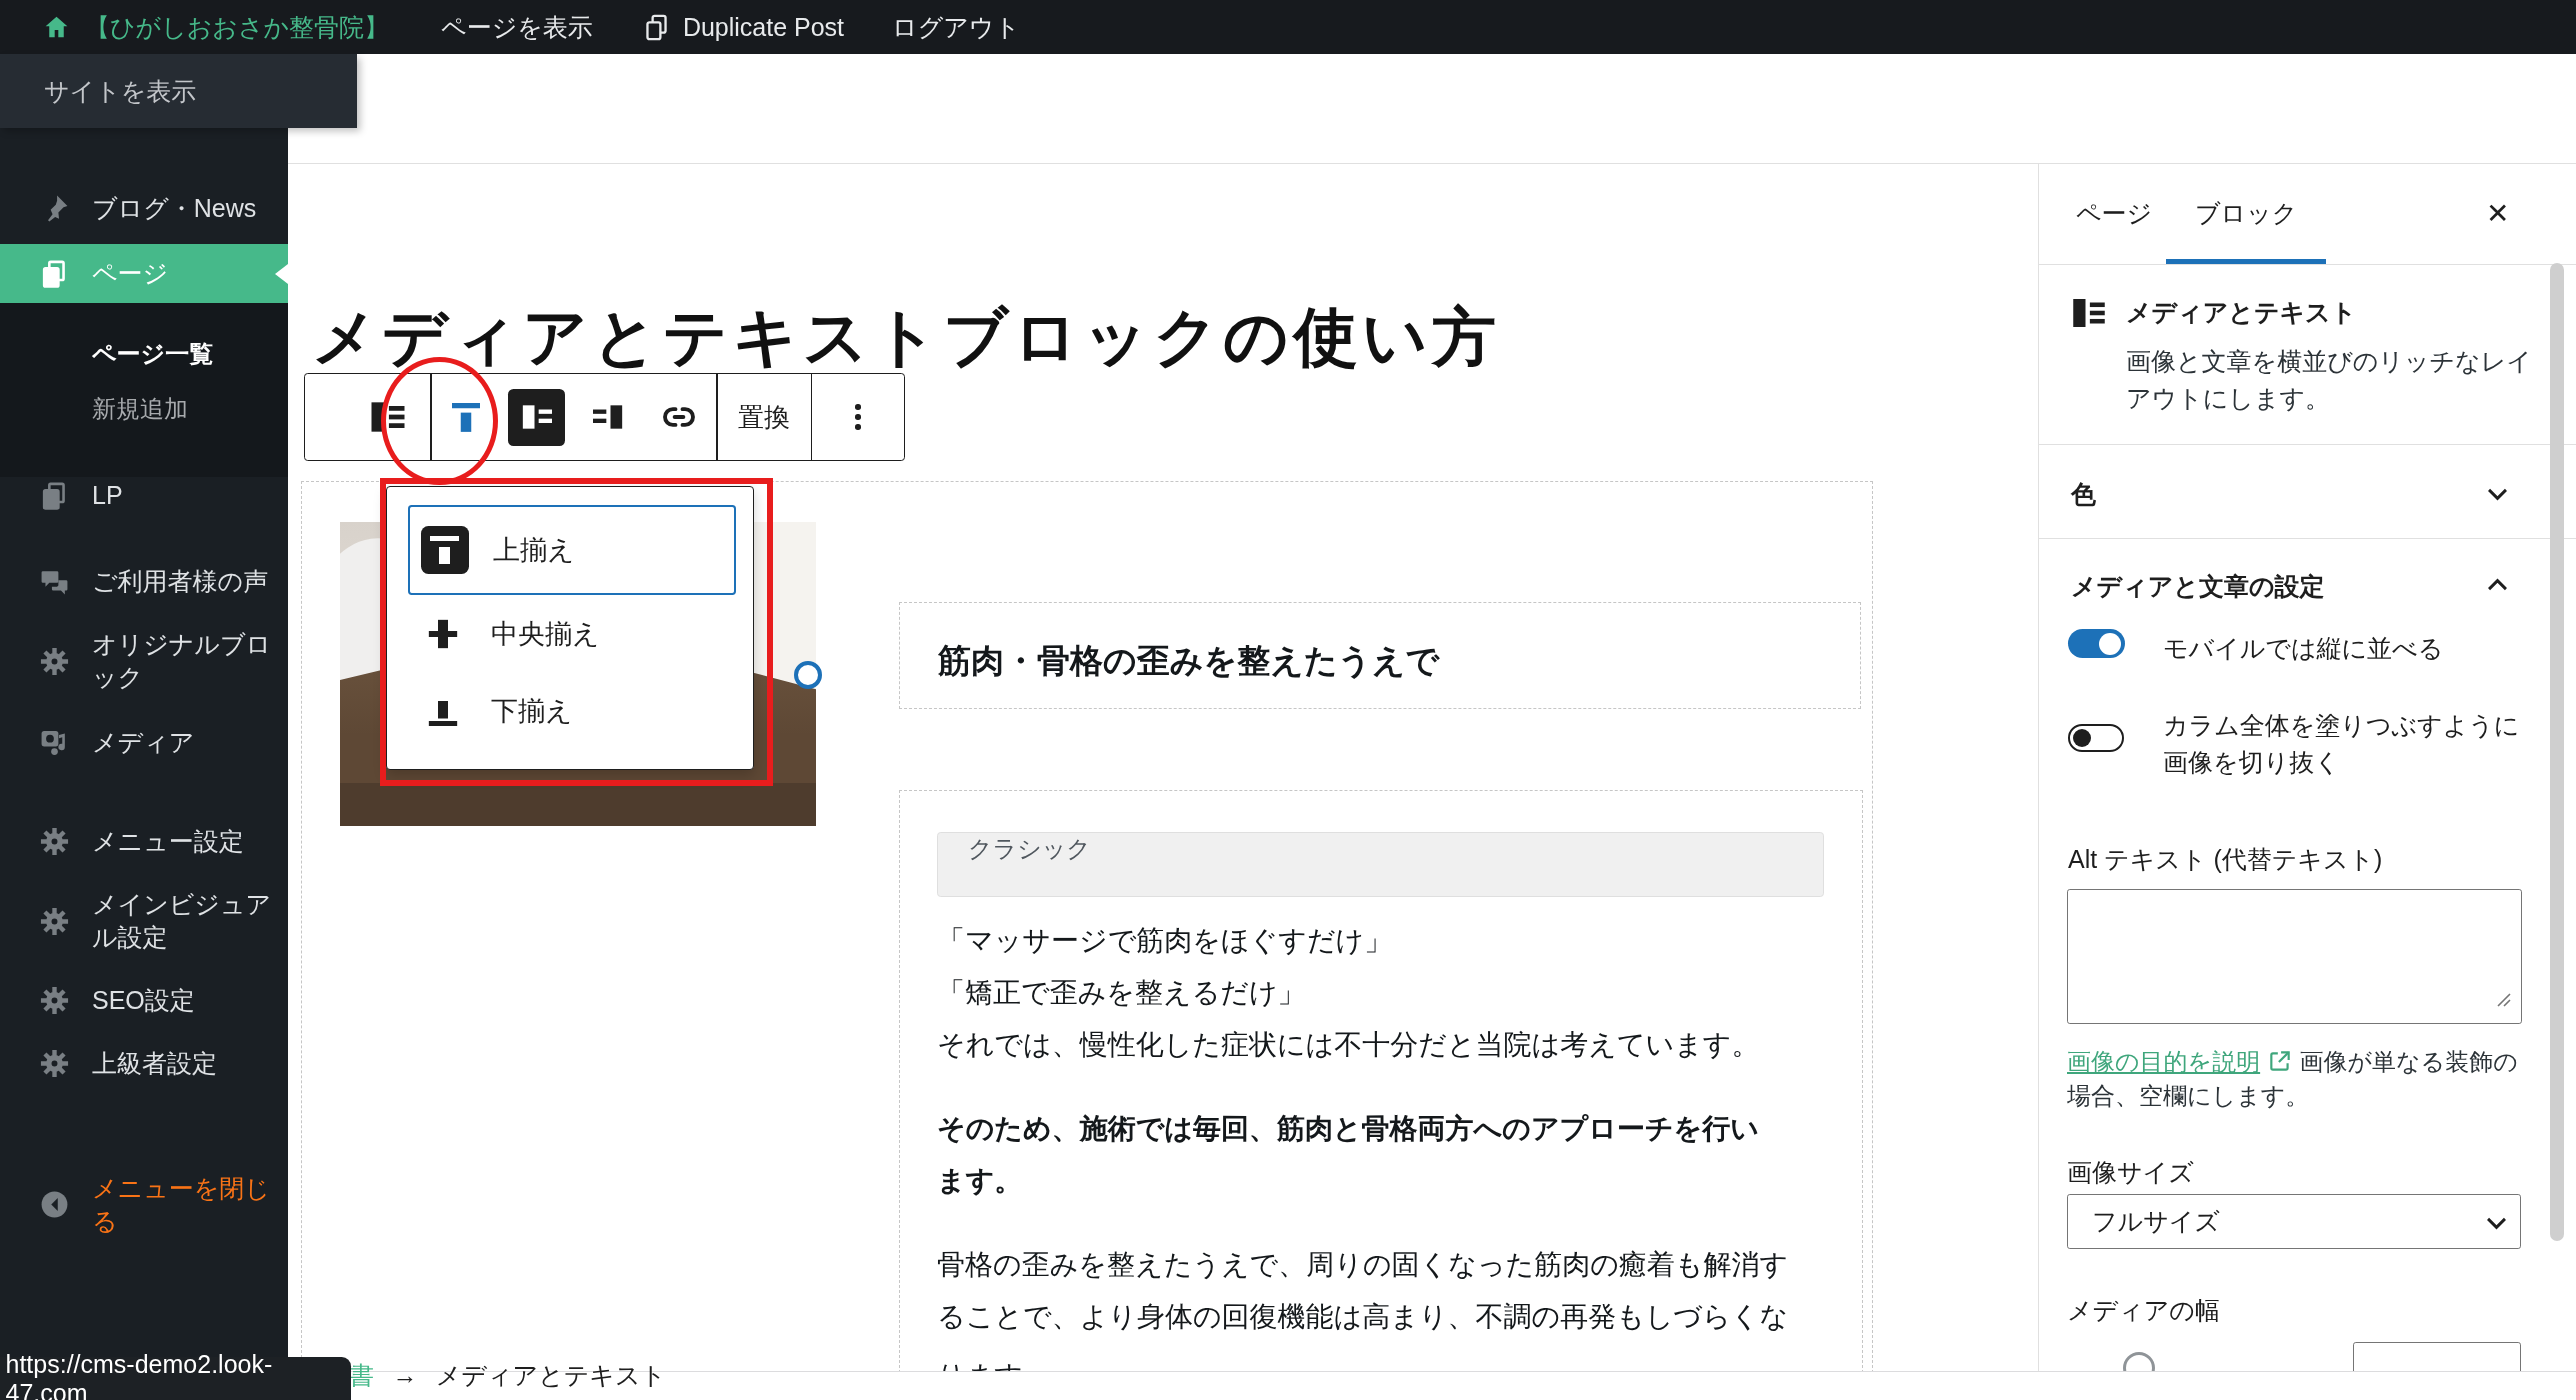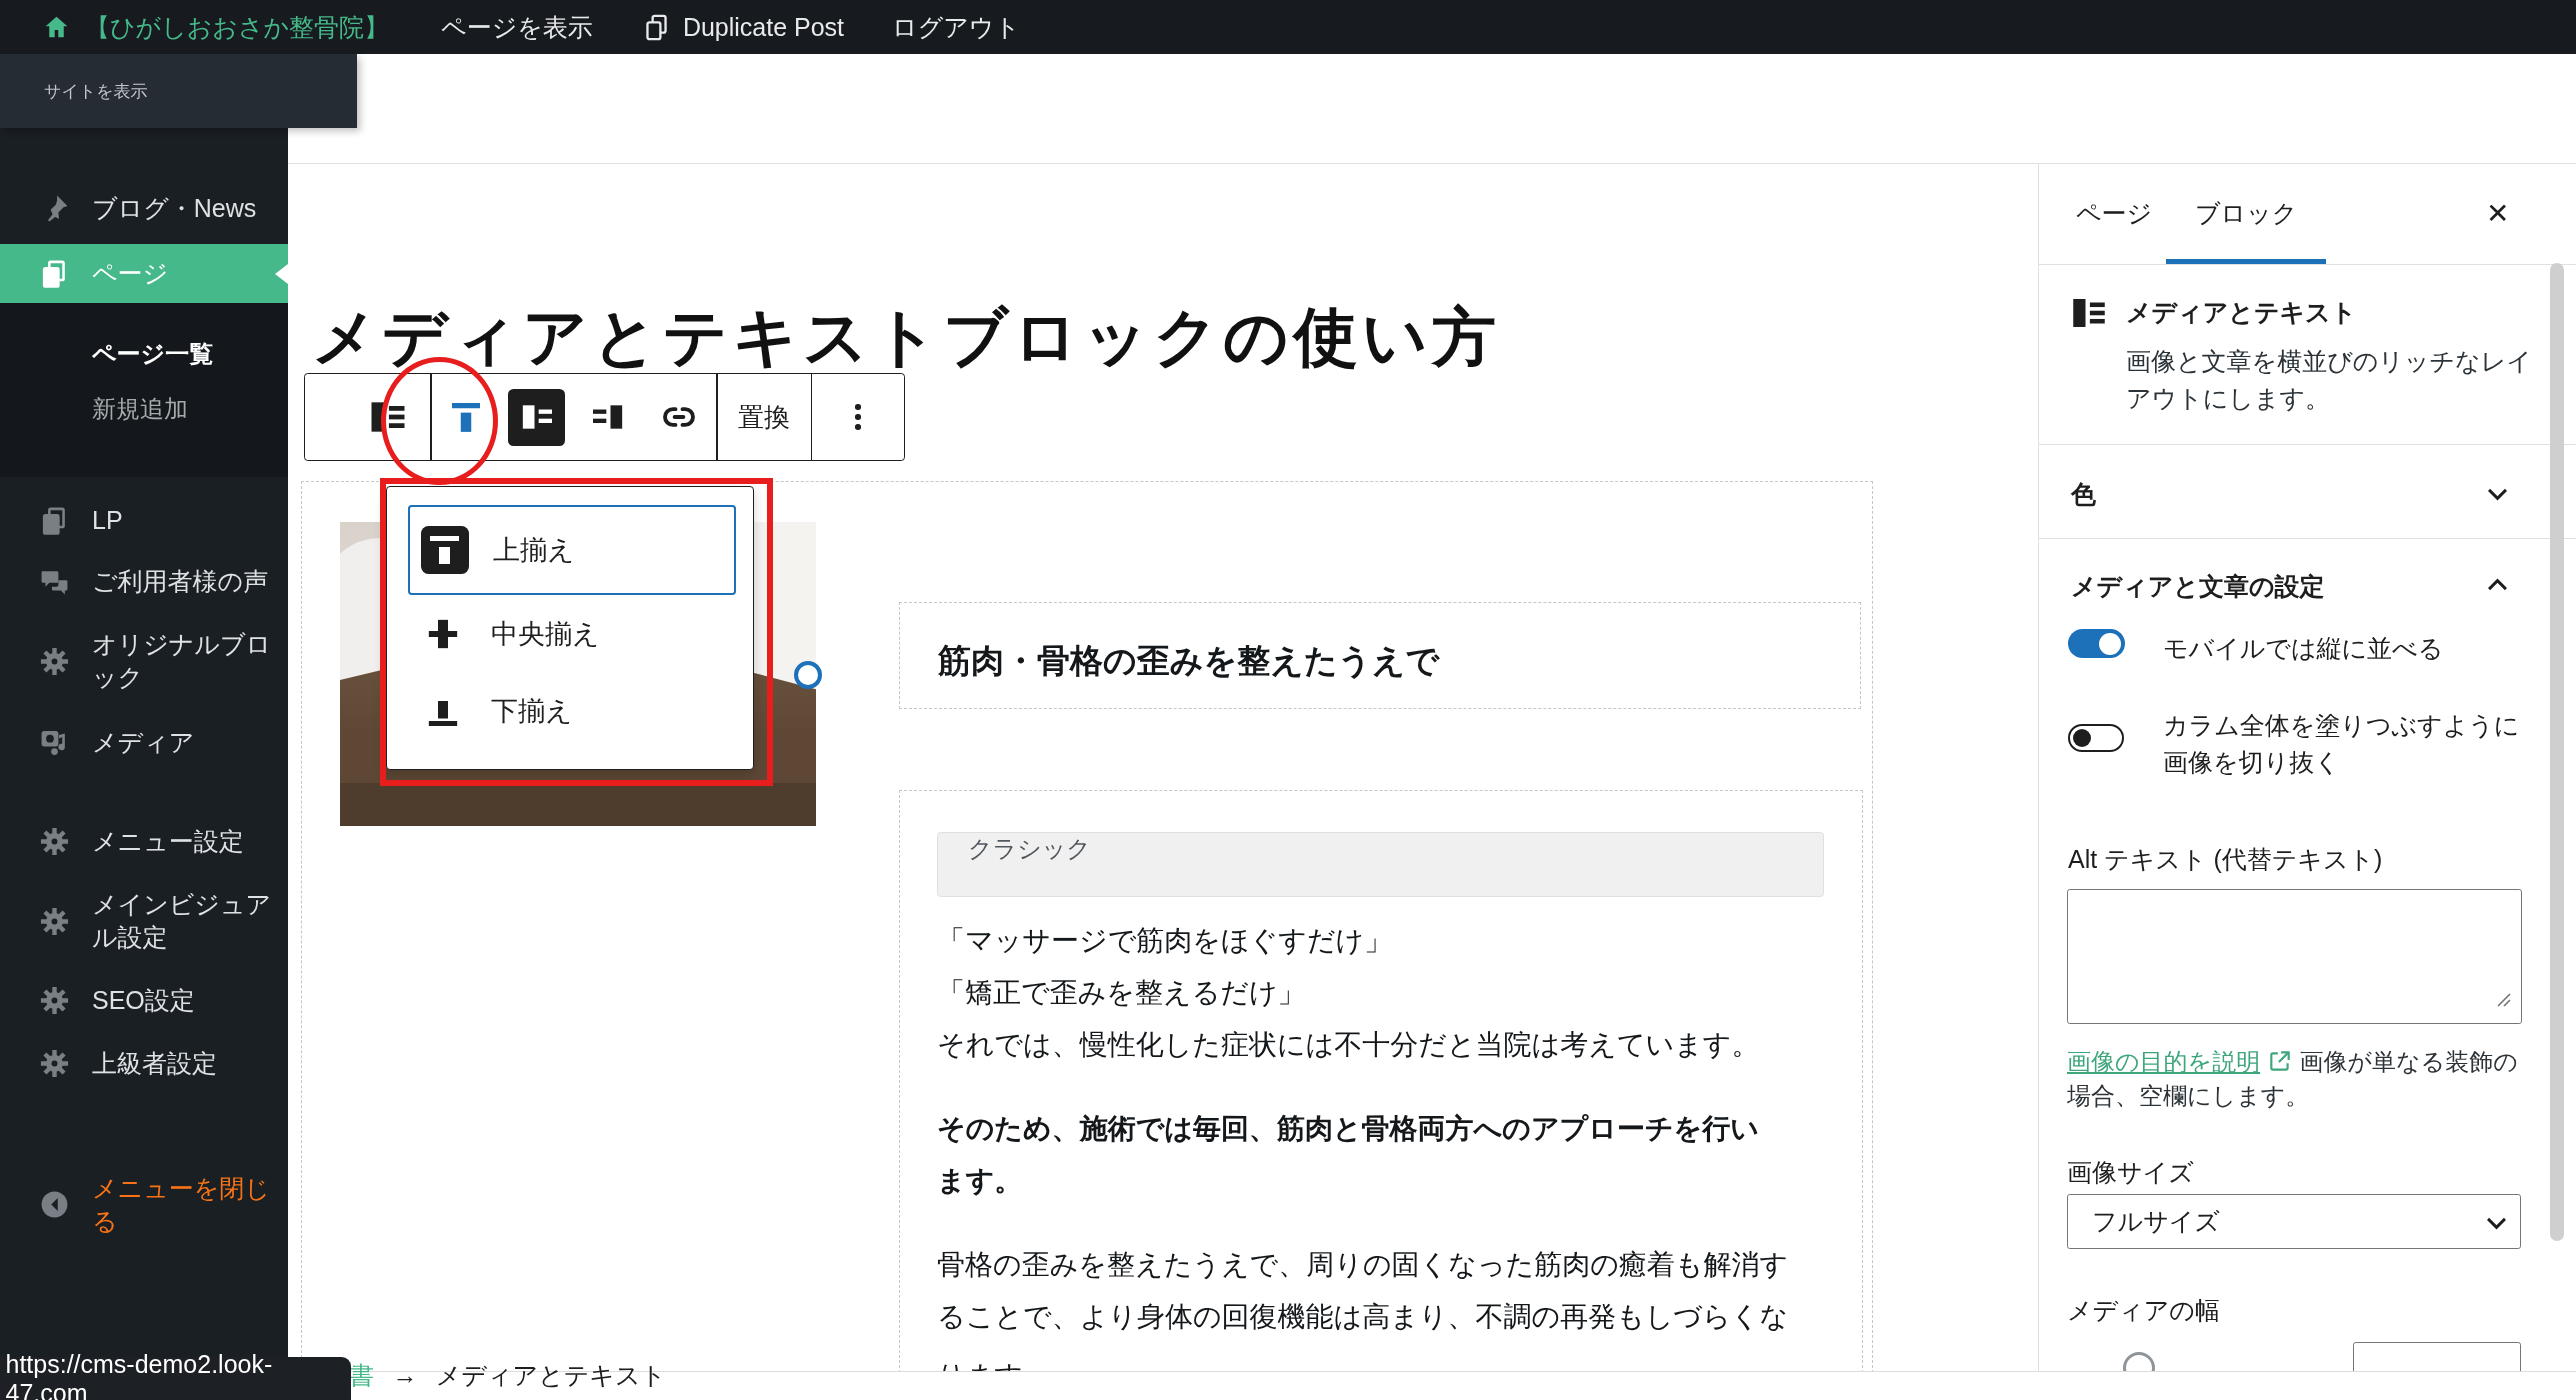--- a/index.html
+++ b/index.html
@@ -6,21 +6,21 @@
   #page{position:relative;width:2576px;height:1400px;overflow:hidden;
         font-family:"Liberation Sans","DejaVu Sans",sans-serif;color:#1e1e1e;background:#fff;}
   .abs{position:absolute;}
 
   
   #topbar{left:0;top:0;width:2576px;height:54px;background:#171a1e;display:flex;align-items:center;z-index:20;}
   #topbar .item{color:#e8eaec;font-size:25px;display:flex;align-items:center;gap:11px;margin-right:48px;}
   #topbar .site{color:#46b98a;margin-left:13px;margin-right:52px;}
   #flyout{left:0;top:54px;width:357px;height:74px;background:#262c33;z-index:60;
           box-shadow:3.7px 3.7px 7.4px rgba(0,0,0,.25);display:flex;align-items:center;}
-  #flyout span{color:#c3c6ca;font-size:17px;margin-left:44px;}
+  #flyout span{color:#c3c6ca;font-size:25px;margin-left:44px;}
 
   
   #sidebar{left:0;top:54px;width:288px;height:1346px;background:#1a1f24;z-index:10;}
   .s-item{position:absolute;left:0;width:288px;height:59px;display:flex;align-items:center;color:#dfe2e5;font-size:25px;}
   .s-item .ic{width:31px;height:31px;margin-left:39px;margin-right:22px;flex:0 0 auto;opacity:.85;}
   .s-item .lb{width:212px;line-height:33px;}
   .s-item.active{background:#46b98a;color:#fff;}
   .s-item.active::after{content:"";position:absolute;right:0;top:50%;margin-top:-10px;
      border-top:10px solid transparent;border-bottom:10px solid transparent;border-right:13px solid #fff;}
   .s-sub{position:absolute;left:0;width:288px;background:rgba(0,0,0,.22);text-align:center;}
@@ -160,21 +160,21 @@
           <rect x="4" y="8" width="11" height="14" rx="1" fill="#ffffff"></rect>
         </svg>
       <span class="lb">ページ</span>
     </div>
 
     <div class="s-sub" style="top:249px;height:174px">
       <span class="sub cur" style="top:35px">ページ一覧</span>
       <span class="sub" style="top:90px">新規追加</span>
     </div>
 
-    <div class="s-item" style="top:437px">
+    <div class="s-item" style="top:412px">
       <svg class="ic" viewBox="0 0 24 24" fill="none" stroke="#8a9095" stroke-width="2">
           <rect x="8" y="3" width="11" height="14" rx="1"></rect>
           <rect x="4" y="8" width="11" height="14" rx="1" fill="#8a9095"></rect>
         </svg>
       <span class="lb">LP</span>
     </div>
 
     <div class="s-item" style="top:498px">
       <svg class="ic" viewBox="0 0 24 24" fill="#8a9095">
           <path d="M3 4h11a1 1 0 011 1v7a1 1 0 01-1 1H8l-3 3v-3H3a1 1 0 01-1-1V5a1 1 0 011-1z"></path>

